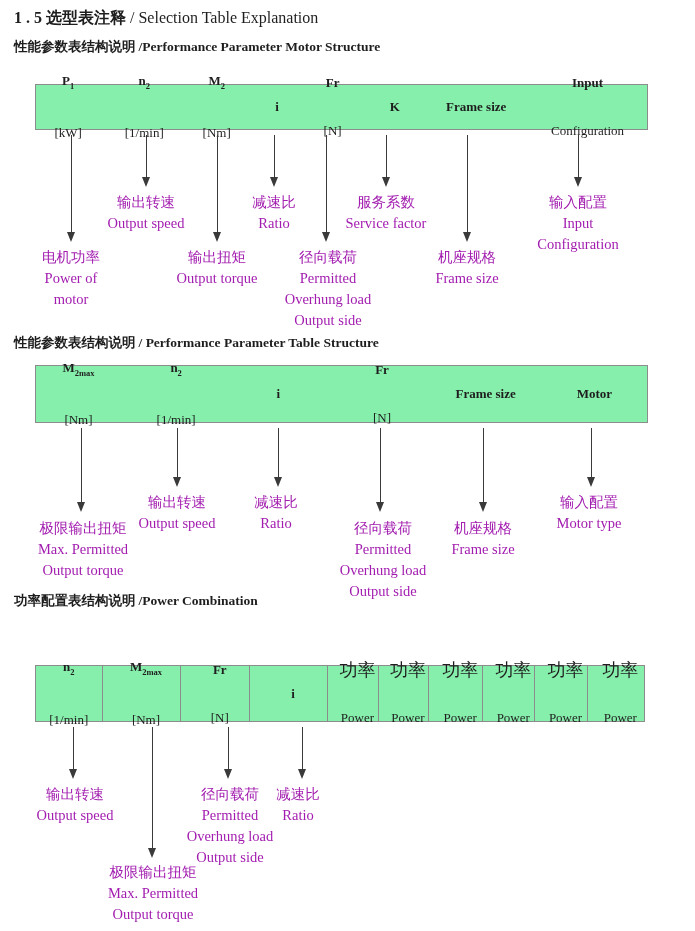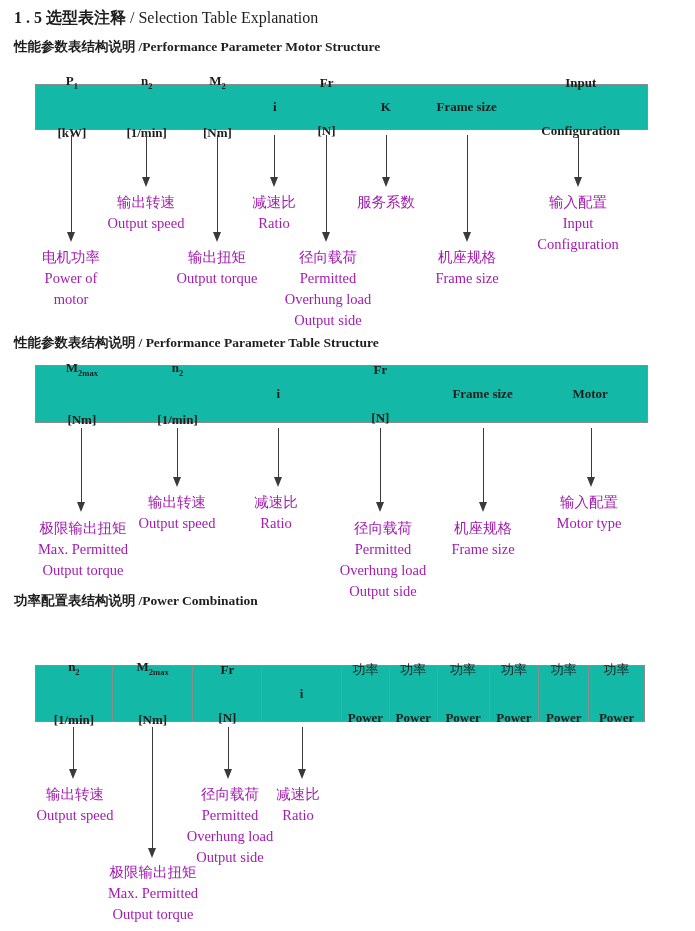--- a/index.html
+++ b/index.html
@@ -8,34 +8,34 @@
     font-family:"Liberation Serif","DejaVu Serif",serif;color:#1e1e1e;
     overflow:hidden;
   }
   .title{position:absolute;left:14px;top:8px;font-size:16px;}
   .title .zh{font-weight:bold;margin-right:4px;}
   .title .en{font-weight:normal;}
   .sec-head{position:absolute;left:14px;font-size:13.5px;font-weight:bold;}
   .sec-head .zh{margin-right:3px;}
   .tbl{
     position:absolute;left:35px;display:flex;flex-direction:row;
-    background:#14b8a6;border:1px solid #8c8c8c;box-sizing:border-box;
+    background:#86efac;border:1px solid #8c8c8c;box-sizing:border-box;gap:9px;
   }
   .cell{
     display:flex;flex-direction:column;justify-content:center;align-items:center;
     gap:6px;box-sizing:border-box;
   }
   .cell .cl1{font-size:13px;font-weight:bold;line-height:14px;white-space:nowrap;}
-  .cell .cl2{font-size:13px;font-weight:bold;line-height:14px;white-space:nowrap;margin-top:28px;}
+  .cell .cl2{font-size:13px;font-weight:normal;line-height:14px;white-space:nowrap;margin-top:28px;}
   .cell .sub{font-size:8.5px;vertical-align:sub;font-weight:bold;}
   .cell .sub:empty{display:none;}
   .cell .cl2:empty{display:none;}
   .t3 .cell{border-right:1px solid #8c8c8c;}
   .t3 .cell:last-child{border-right:none;}
-  .cell.pw .cl1{font-weight:normal;font-size:13px;}
+  .cell.pw .cl1{font-weight:normal;font-size:18px;}
   .arr{position:absolute;width:0;border-left:1.2px solid #3a3a3a;}
   .arr::after{
     content:"";position:absolute;bottom:-10px;left:-4.6px;width:0;height:0;
     border-left:4px solid transparent;border-right:4px solid transparent;
     border-top:10px solid #3a3a3a;
   }
   .lbl{
     position:absolute;width:150px;text-align:center;
     font-size:14.5px;line-height:21px;color:#a21caf;white-space:nowrap;
   }
@@ -98,20 +98,21 @@
   <div class="lbl" style="left:71px;top:192px">
       <div>输出转速</div>
       <div>Output speed</div>
     </div>
   <div class="lbl" style="left:199px;top:192px">
       <div>减速比</div>
       <div>Ratio</div>
     </div>
   <div class="lbl" style="left:311px;top:192px">
       <div>服务系数</div>
+      <div>Service factor</div>
     </div>
   <div class="lbl" style="left:503px;top:192px">
       <div>输入配置</div>
       <div>Input</div>
       <div>Configuration</div>
     </div>
 
   <div class="lbl" style="left:-4px;top:247px">
       <div>电机功率</div>
       <div>Power of</div>

